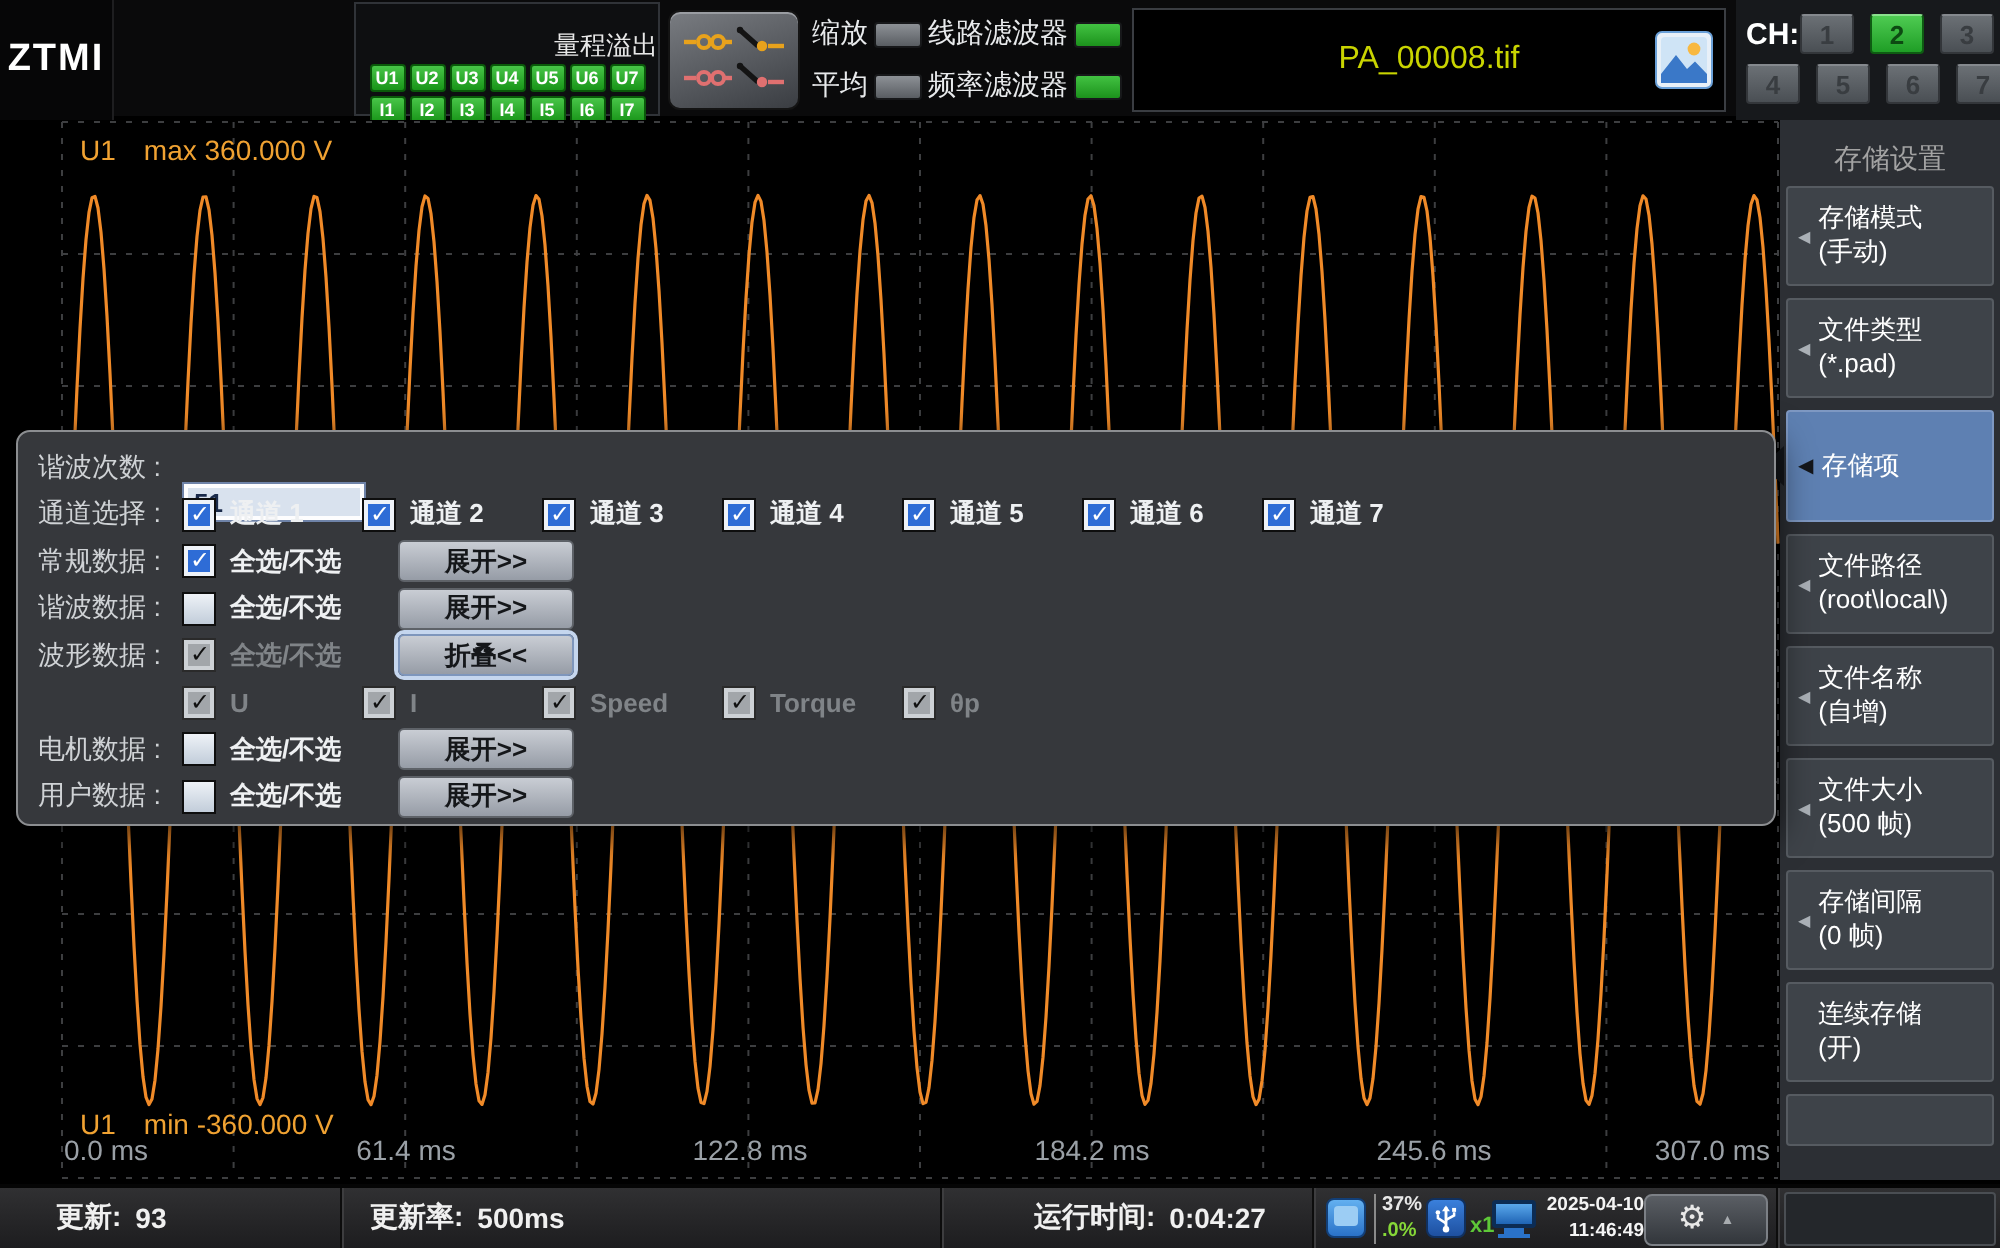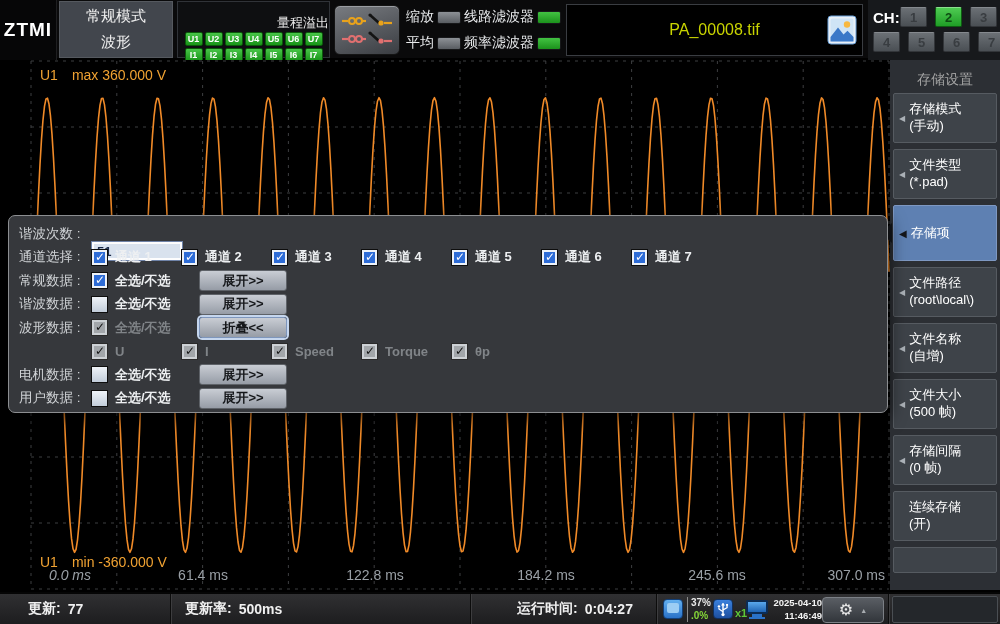--- a/index.html
+++ b/index.html
@@ -39,21 +39,21 @@
   .ch-btn.active { background:linear-gradient(180deg,#4ecb52,#1f9e26); border-color:#0e5c12; border-top-color:#8ae08d; color:#0d4a12; }
   .c1{left:32px;top:7px} .c2{left:67px;top:7px} .c3{left:102px;top:7px}
   .c4{left:5px;top:32px} .c5{left:40px;top:32px} .c6{left:75px;top:32px} .c7{left:110px;top:32px}
 
   
   .plot { position:absolute; left:0; top:60px; width:890px; height:530px; background:#000; }
   .wave-label { position:absolute; color:#f0a232; font-size:14px; display:flex; gap:14px; }
   .wave-label.max { left:40px; top:7px; }
   .wave-label.min { left:40px; top:494px; }
   .tick { position:absolute; top:507px; color:#9aa0a6; font-size:14px; white-space:nowrap; }
-  .tick.t0 { left:49px;font-style:italic; }
+  .tick.t0 { left:32px; }
   .tick.t1 { left:203px; transform:translateX(-50%); }
   .tick.t2 { left:375px; transform:translateX(-50%); }
   .tick.t3 { left:546px; transform:translateX(-50%); }
   .tick.t4 { left:717px; transform:translateX(-50%); }
   .tick.t5 { right:5px; }
 
   
   .dialog { position:absolute; left:8px; top:215px; width:880px; height:198px; background:#36383c;
             border:1px solid #8c8e91; border-radius:7px; box-shadow:0 5px 18px rgba(0,0,0,.7); padding:6px 0 0 10px; }
   .drow { display:flex; align-items:center; height:23.5px; }
@@ -114,24 +114,20 @@
   .right-empty { position:absolute; left:892px; top:2px; width:106px; height:27px; background:#24272b; border:1px solid #4a4e53; border-radius:2px; }
 </style>
 </head>
 <body>
 
 <div class="screen">
 
   <div class="topbar">
     <div class="logo">ZTMI</div>
 
-    <div class="mode-btn">
-      <div>常规模式</div>
-      <div>波形</div>
-    </div>
 
     <div class="range-panel">
       <div class="range-title">量程溢出</div>
       <div class="chip-row">
         <span class="chip">U1</span>
         <span class="chip">U2</span>
         <span class="chip">U3</span>
         <span class="chip">U4</span>
         <span class="chip">U5</span>
         <span class="chip">U6</span>
@@ -402,21 +398,21 @@
           <span class="cb unchecked"></span>
           <span class="cb-label">全选/不选</span>
         </div>
       <button class="dbtn">展开&gt;&gt;</button>
     </div>
   </div>
 
   <div class="statusbar">
     <div class="st-text st-update">
       <span>更新:</span>
-      <span>77</span>
+      <span>93</span>
     </div>
     <div class="sb-sep sep1"></div>
     <div class="st-text st-rate">
       <span>更新率:</span>
       <span>500ms</span>
     </div>
     <div class="sb-sep sep2"></div>
     <div class="st-text st-runtime">
       <span>运行时间:</span>
       <span>0:04:27</span>

